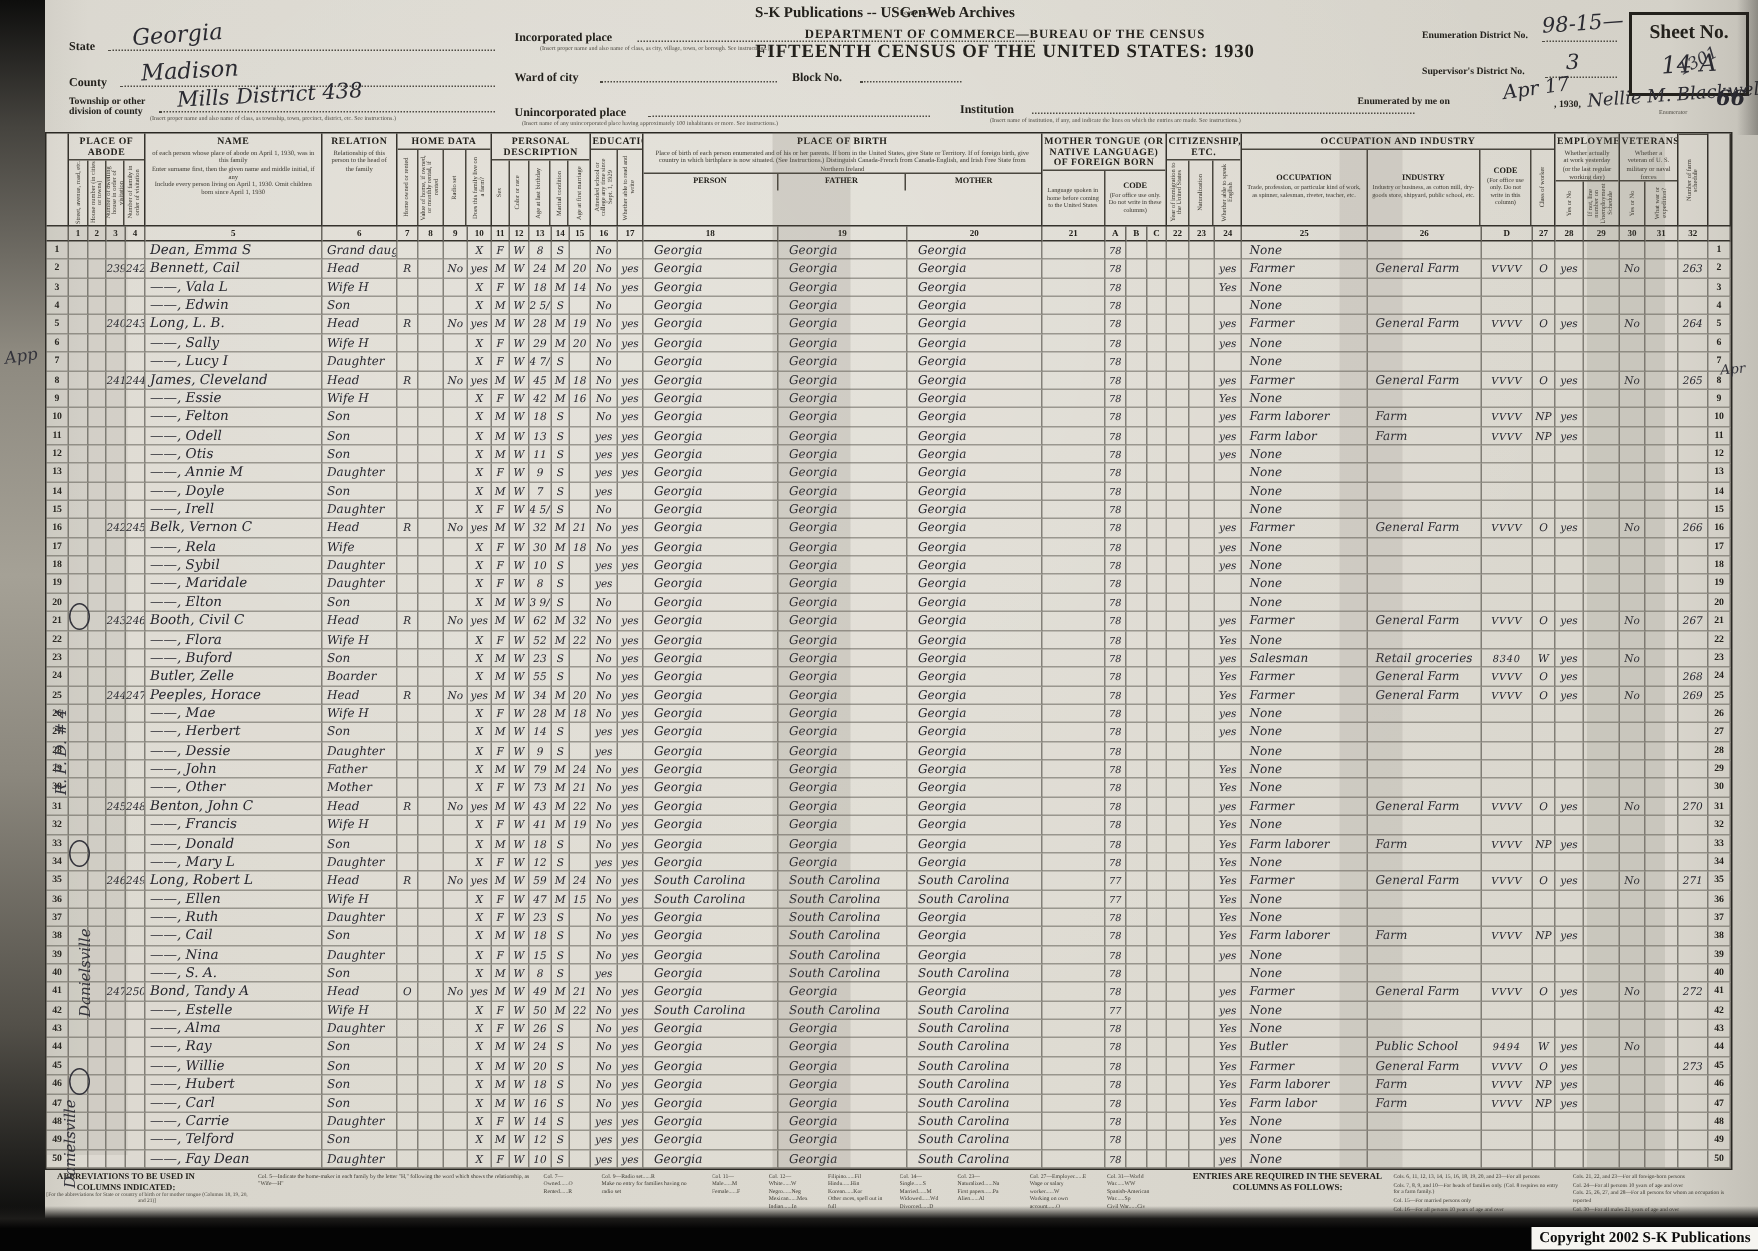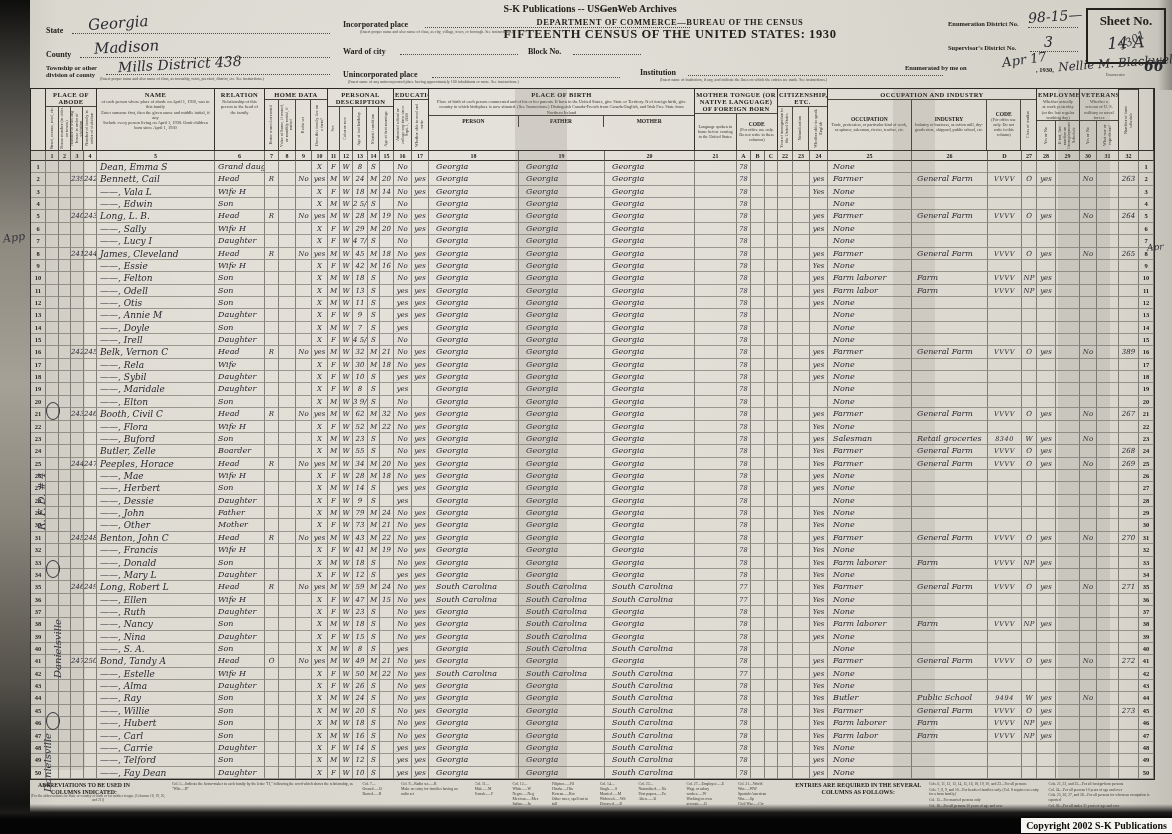--- a/index.html
+++ b/index.html
@@ -946,21 +946,21 @@
       <div class="cell c-nat" style="grid-area: 18 / 27;"></div>
       <div class="cell c-eng" style="grid-area: 18 / 28;">yes</div>
       <div class="cell c-occ" style="grid-area: 18 / 29;">Farmer</div>
       <div class="cell c-ind" style="grid-area: 18 / 30;">General Farm</div>
       <div class="cell c-oc" style="grid-area: 18 / 31;">VVVV</div>
       <div class="cell c-cw" style="grid-area: 18 / 32;">O</div>
       <div class="cell c-wk" style="grid-area: 18 / 33;">yes</div>
       <div class="cell c-unemp" style="grid-area: 18 / 34;"></div>
       <div class="cell c-vet" style="grid-area: 18 / 35;">No</div>
       <div class="cell c-war" style="grid-area: 18 / 36;"></div>
-      <div class="cell c-fs" style="grid-area: 18 / 37;">389</div>
+      <div class="cell c-fs" style="grid-area: 18 / 37;">266</div>
       <div class="cell c-rn lnum" style="grid-area: 18 / 38;">16</div>
       <div class="cell c-ln lnum" style="grid-area: 19 / 1;">17</div>
       <div class="cell c-street" style="grid-area: 19 / 2;"></div>
       <div class="cell c-house" style="grid-area: 19 / 3;"></div>
       <div class="cell c-dw" style="grid-area: 19 / 4;"></div>
       <div class="cell c-fam" style="grid-area: 19 / 5;"></div>
       <div class="cell c-name" style="grid-area: 19 / 6;">——, Rela</div>
       <div class="cell c-rel" style="grid-area: 19 / 7;">Wife</div>
       <div class="cell c-own" style="grid-area: 19 / 8;"></div>
       <div class="cell c-val" style="grid-area: 19 / 9;"></div>
@@ -1751,21 +1751,21 @@
       <div class="cell c-unemp" style="grid-area: 39 / 34;"></div>
       <div class="cell c-vet" style="grid-area: 39 / 35;"></div>
       <div class="cell c-war" style="grid-area: 39 / 36;"></div>
       <div class="cell c-fs" style="grid-area: 39 / 37;"></div>
       <div class="cell c-rn lnum" style="grid-area: 39 / 38;">37</div>
       <div class="cell c-ln lnum" style="grid-area: 40 / 1;">38</div>
       <div class="cell c-street" style="grid-area: 40 / 2;"></div>
       <div class="cell c-house" style="grid-area: 40 / 3;"></div>
       <div class="cell c-dw" style="grid-area: 40 / 4;"></div>
       <div class="cell c-fam" style="grid-area: 40 / 5;"></div>
-      <div class="cell c-name" style="grid-area: 40 / 6;">——, Nancy</div>
+      <div class="cell c-name" style="grid-area: 40 / 6;">——, Cail</div>
       <div class="cell c-rel" style="grid-area: 40 / 7;">Son</div>
       <div class="cell c-own" style="grid-area: 40 / 8;"></div>
       <div class="cell c-val" style="grid-area: 40 / 9;"></div>
       <div class="cell c-radio" style="grid-area: 40 / 10;"></div>
       <div class="cell c-farm" style="grid-area: 40 / 11;">X</div>
       <div class="cell c-sex" style="grid-area: 40 / 12;">M</div>
       <div class="cell c-col" style="grid-area: 40 / 13;">W</div>
       <div class="cell c-age" style="grid-area: 40 / 14;">18</div>
       <div class="cell c-mar" style="grid-area: 40 / 15;">S</div>
       <div class="cell c-agm" style="grid-area: 40 / 16;"></div>

